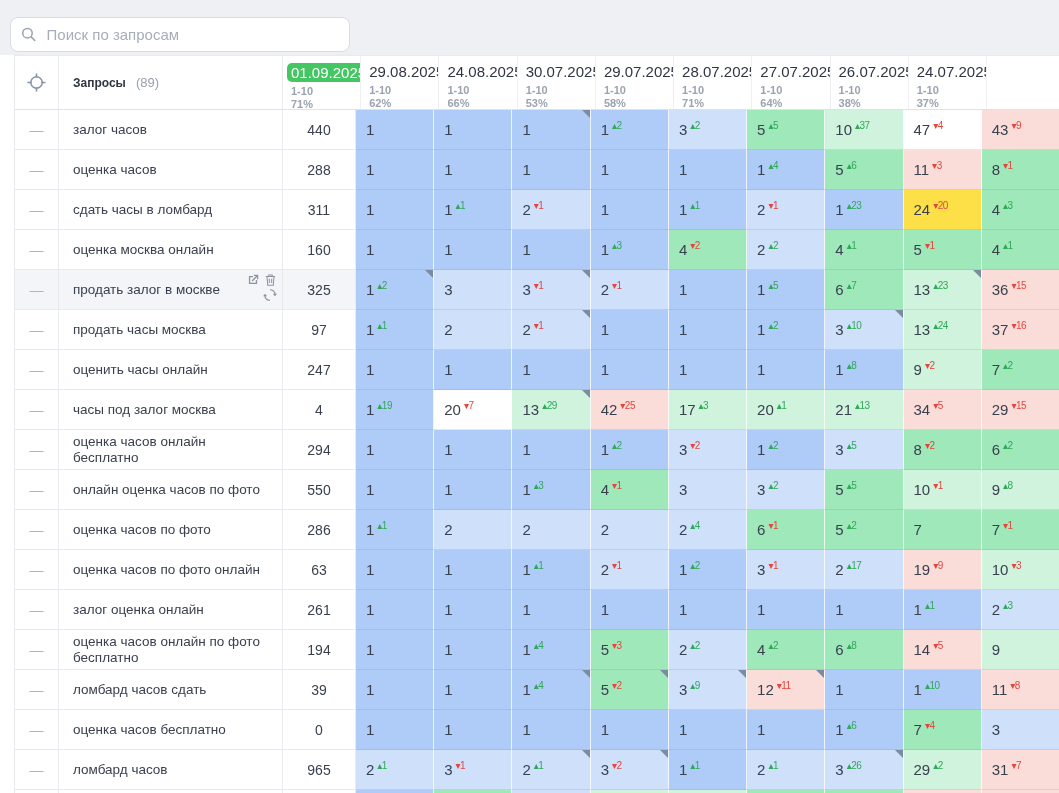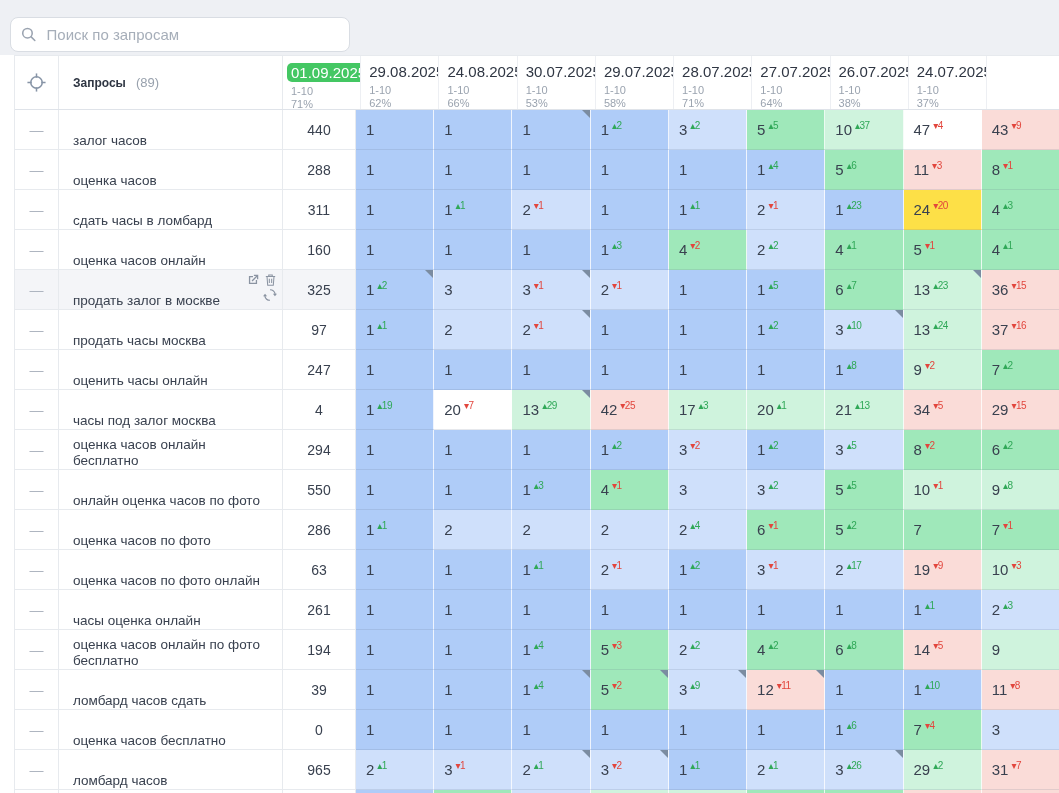--- a/index.html
+++ b/index.html
@@ -18,26 +18,26 @@
   .hc1{width:224px;display:flex;align-items:center;padding-left:14px;box-sizing:border-box;border-right:1px solid #e7eaee;}
   .hc1 .qlab{font-weight:bold;font-size:12px;color:#2f3643;}
   .hc1 .qcnt{margin-left:10px;color:#98a1ad;font-size:13px;}
   .hc2{width:73px;display:flex;flex-direction:column;align-items:center;justify-content:center;
        border-right:1px solid #e7eaee;box-sizing:border-box;}
   .hc2 .flab{font-size:14px;color:#39414f;}
   .hc2 .flink{font-size:13px;color:#4d82d6;margin-top:3px;cursor:pointer;}
   .dcol{width:78.22px;box-sizing:border-box;padding:7px 0 0 8px;border-right:1px solid #edeff3;cursor:pointer;overflow:hidden;}
   .dlabel{font-size:15px;color:#2f3643;display:inline-block;white-space:nowrap;}
   .dlabel.sel{background:#44c763;color:#fff;border-radius:5px;padding:1px 4px;margin-left:-4px;}
-  .dsub{display:block;font-size:11px;color:#9aa3af;line-height:13px;}
+  .dsub{display:block;font-size:11px;color:#9aa3af;line-height:13px;font-weight:bold;}
   .dsub.first{margin-top:3px;}
   .row{display:flex;height:40px;box-sizing:border-box;}
   .c0{width:44px;display:flex;align-items:center;justify-content:center;color:#aeb5c0;font-size:14px;
       border-right:1px solid #e7eaee;border-bottom:1px solid #e7eaee;box-sizing:border-box;background:#fff;cursor:grab;}
-  .c1{width:224px;display:flex;align-items:flex-end;padding:0 8px 0 14px;box-sizing:border-box;position:relative;
+  .c1{width:224px;display:flex;align-items:center;padding:0 8px 0 14px;box-sizing:border-box;position:relative;
       border-right:1px solid #e7eaee;border-bottom:1px solid #e7eaee;font-size:13.5px;line-height:16px;background:#fff;cursor:pointer;}
   .c2{width:73px;display:flex;align-items:center;justify-content:center;font-size:14px;
       border-right:1px solid #e7eaee;border-bottom:1px solid #e7eaee;box-sizing:border-box;background:#fff;}
   .row.hov .c0,.row.hov .c1,.row.hov .c2{background:#f4f5f8;}
   .pcell{width:78.22px;position:relative;display:flex;align-items:center;padding-left:10px;box-sizing:border-box;
       border-right:1px solid rgba(255,255,255,.8);border-bottom:1px solid rgba(100,115,140,.16);cursor:pointer;}
   .val{font-size:15px;color:#39414f;}
   .dl{font-size:10px;margin-left:3px;transform:translateY(-4px);letter-spacing:-0.5px;}
   .up{color:#2fa857;}
   .dn{color:#e2463d;}
@@ -241,21 +241,21 @@
           <span class="dl dn">▾20</span>
         </div>
         <div class="pcell" style="background:#9fe8ba">
     <span class="val">4</span>
           <span class="dl up">▴3</span>
         </div>
   </div>
   <div class="row">
     <div class="c0">—</div>
     <div class="c1">
-      <span>оценка часов онлайн</span>
+      <span>оценка москва онлайн</span>
     </div>
     <div class="c2">160</div>
     <div class="pcell" style="background:#afccf8">
     <span class="val">1</span>
         </div>
         <div class="pcell" style="background:#afccf8">
     <span class="val">1</span>
         </div>
         <div class="pcell" style="background:#afccf8">
     <span class="val">1</span>
@@ -628,21 +628,21 @@
           <span class="dl dn">▾9</span>
         </div>
         <div class="pcell" style="background:#cff3dd">
     <span class="val">10</span>
           <span class="dl dn">▾3</span>
         </div>
   </div>
   <div class="row">
     <div class="c0">—</div>
     <div class="c1">
-      <span>часы оценка онлайн</span>
+      <span>залог оценка онлайн</span>
     </div>
     <div class="c2">261</div>
     <div class="pcell" style="background:#afccf8">
     <span class="val">1</span>
         </div>
         <div class="pcell" style="background:#afccf8">
     <span class="val">1</span>
         </div>
         <div class="pcell" style="background:#afccf8">
     <span class="val">1</span>

